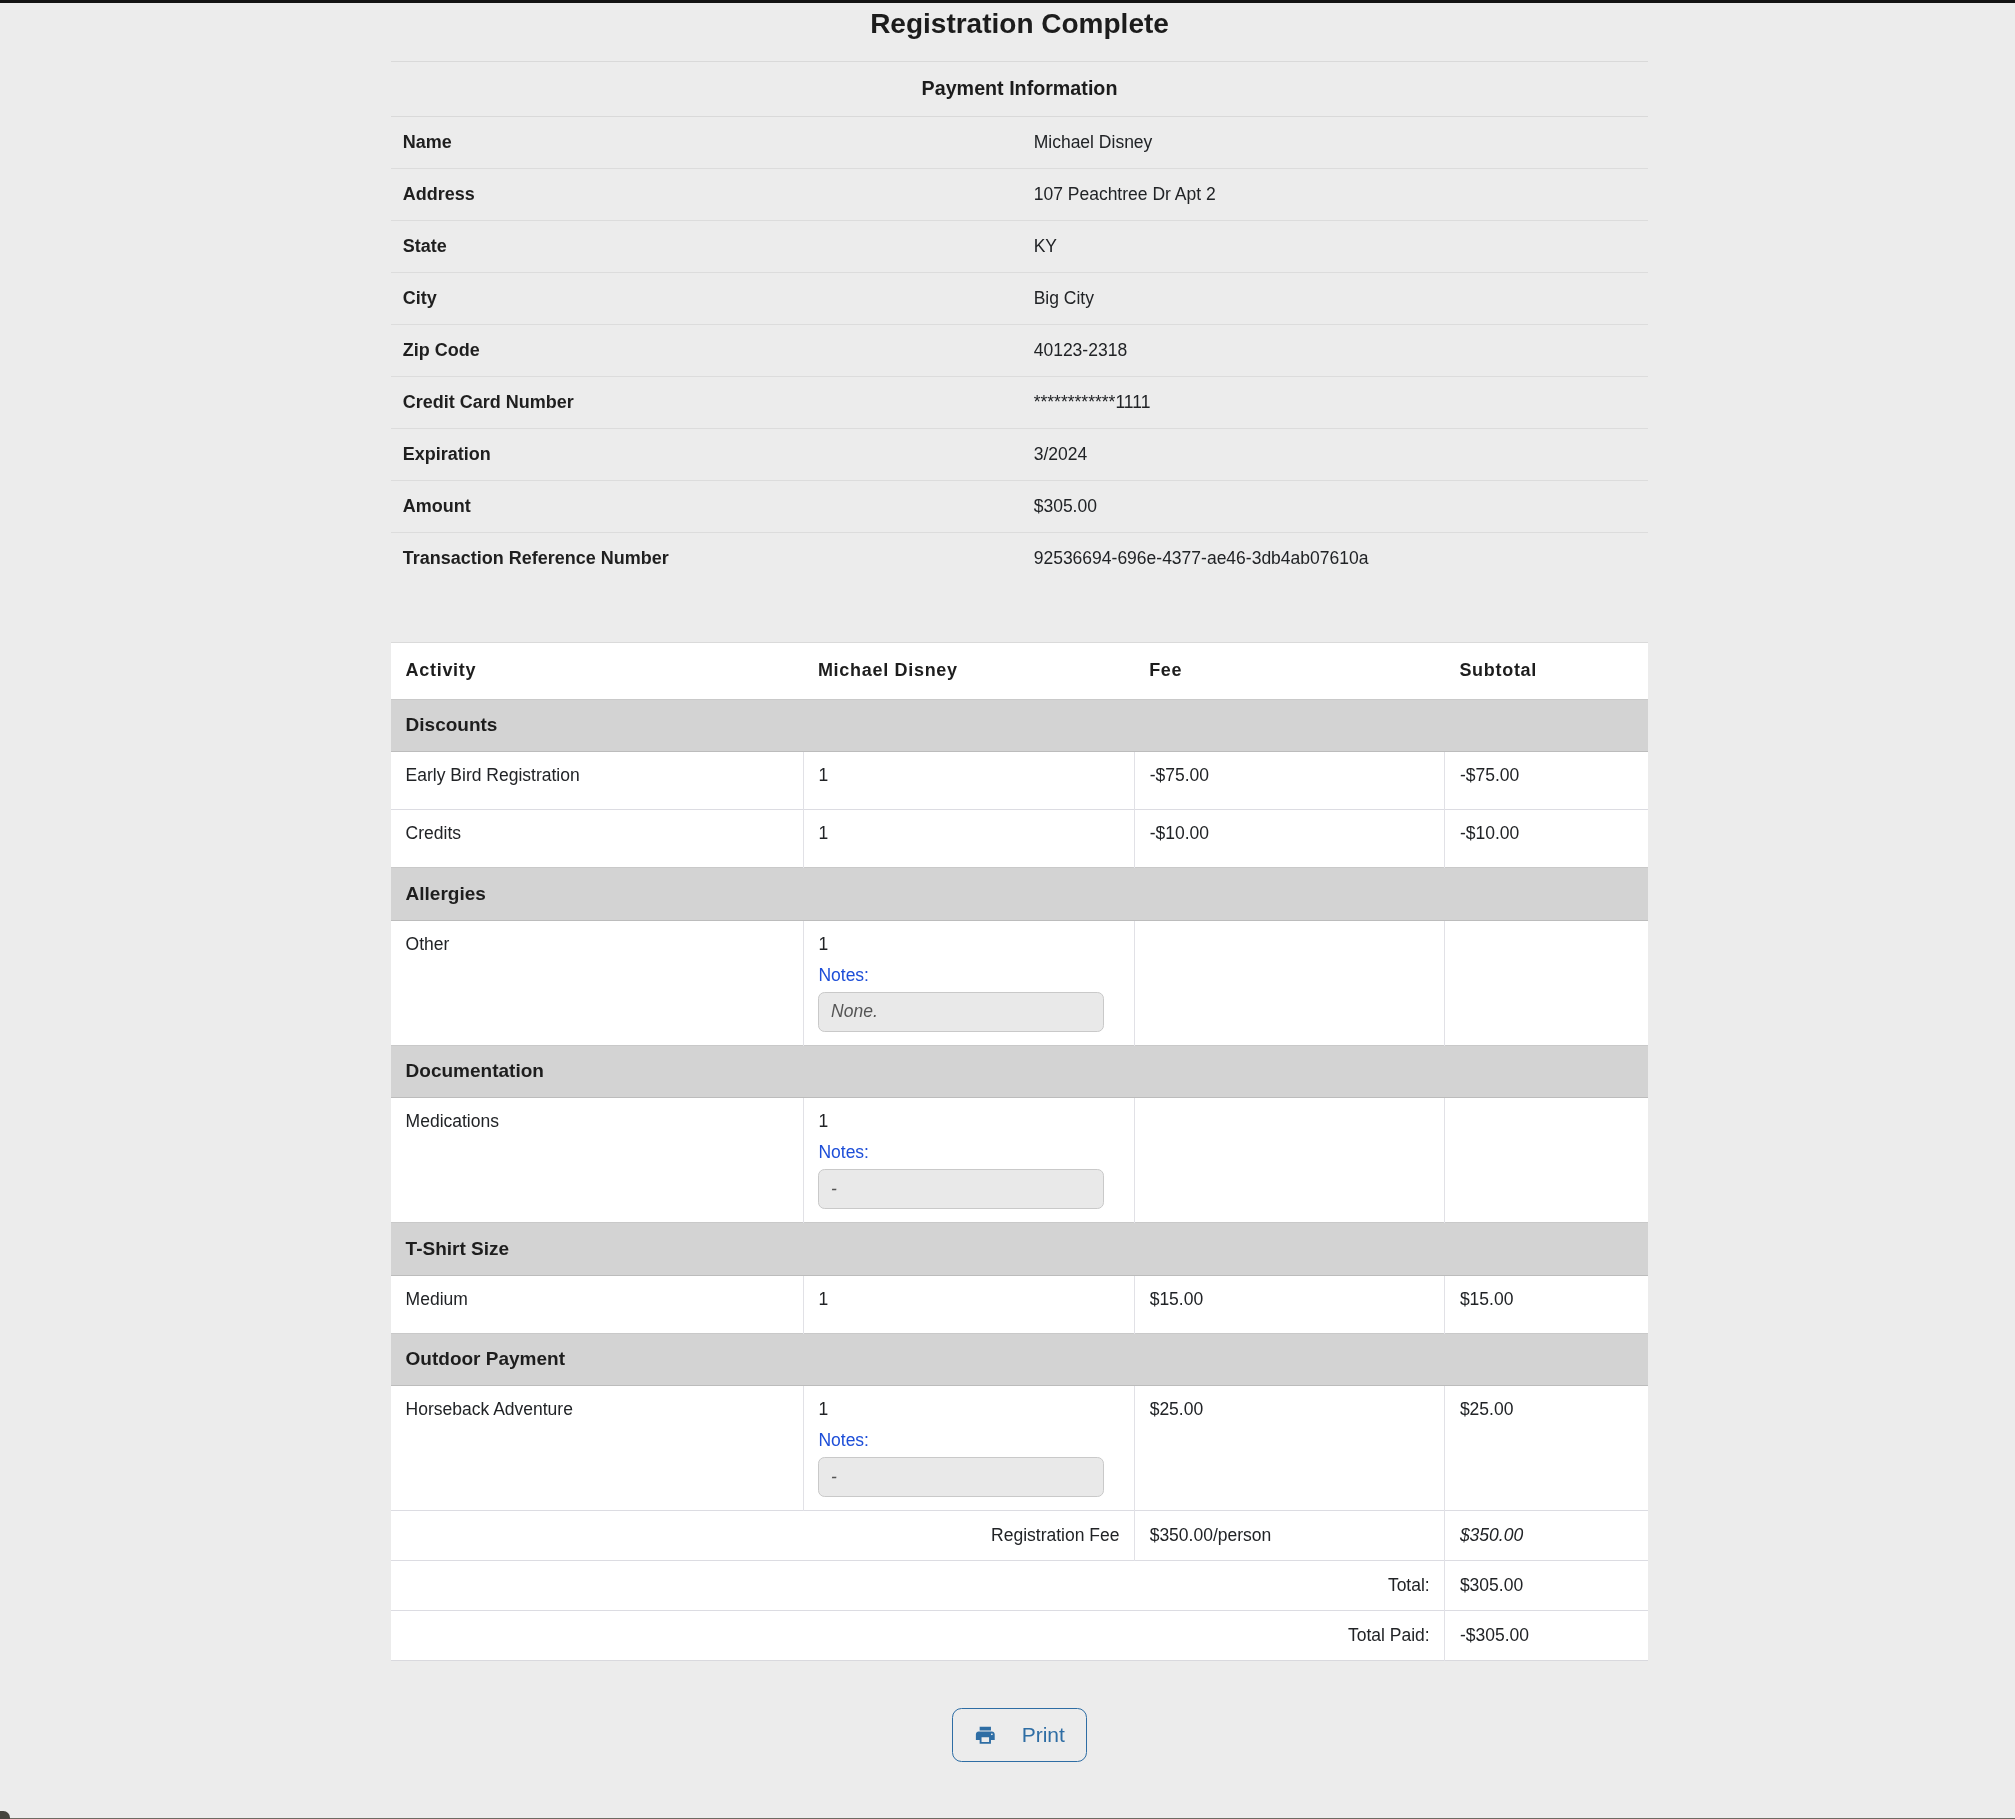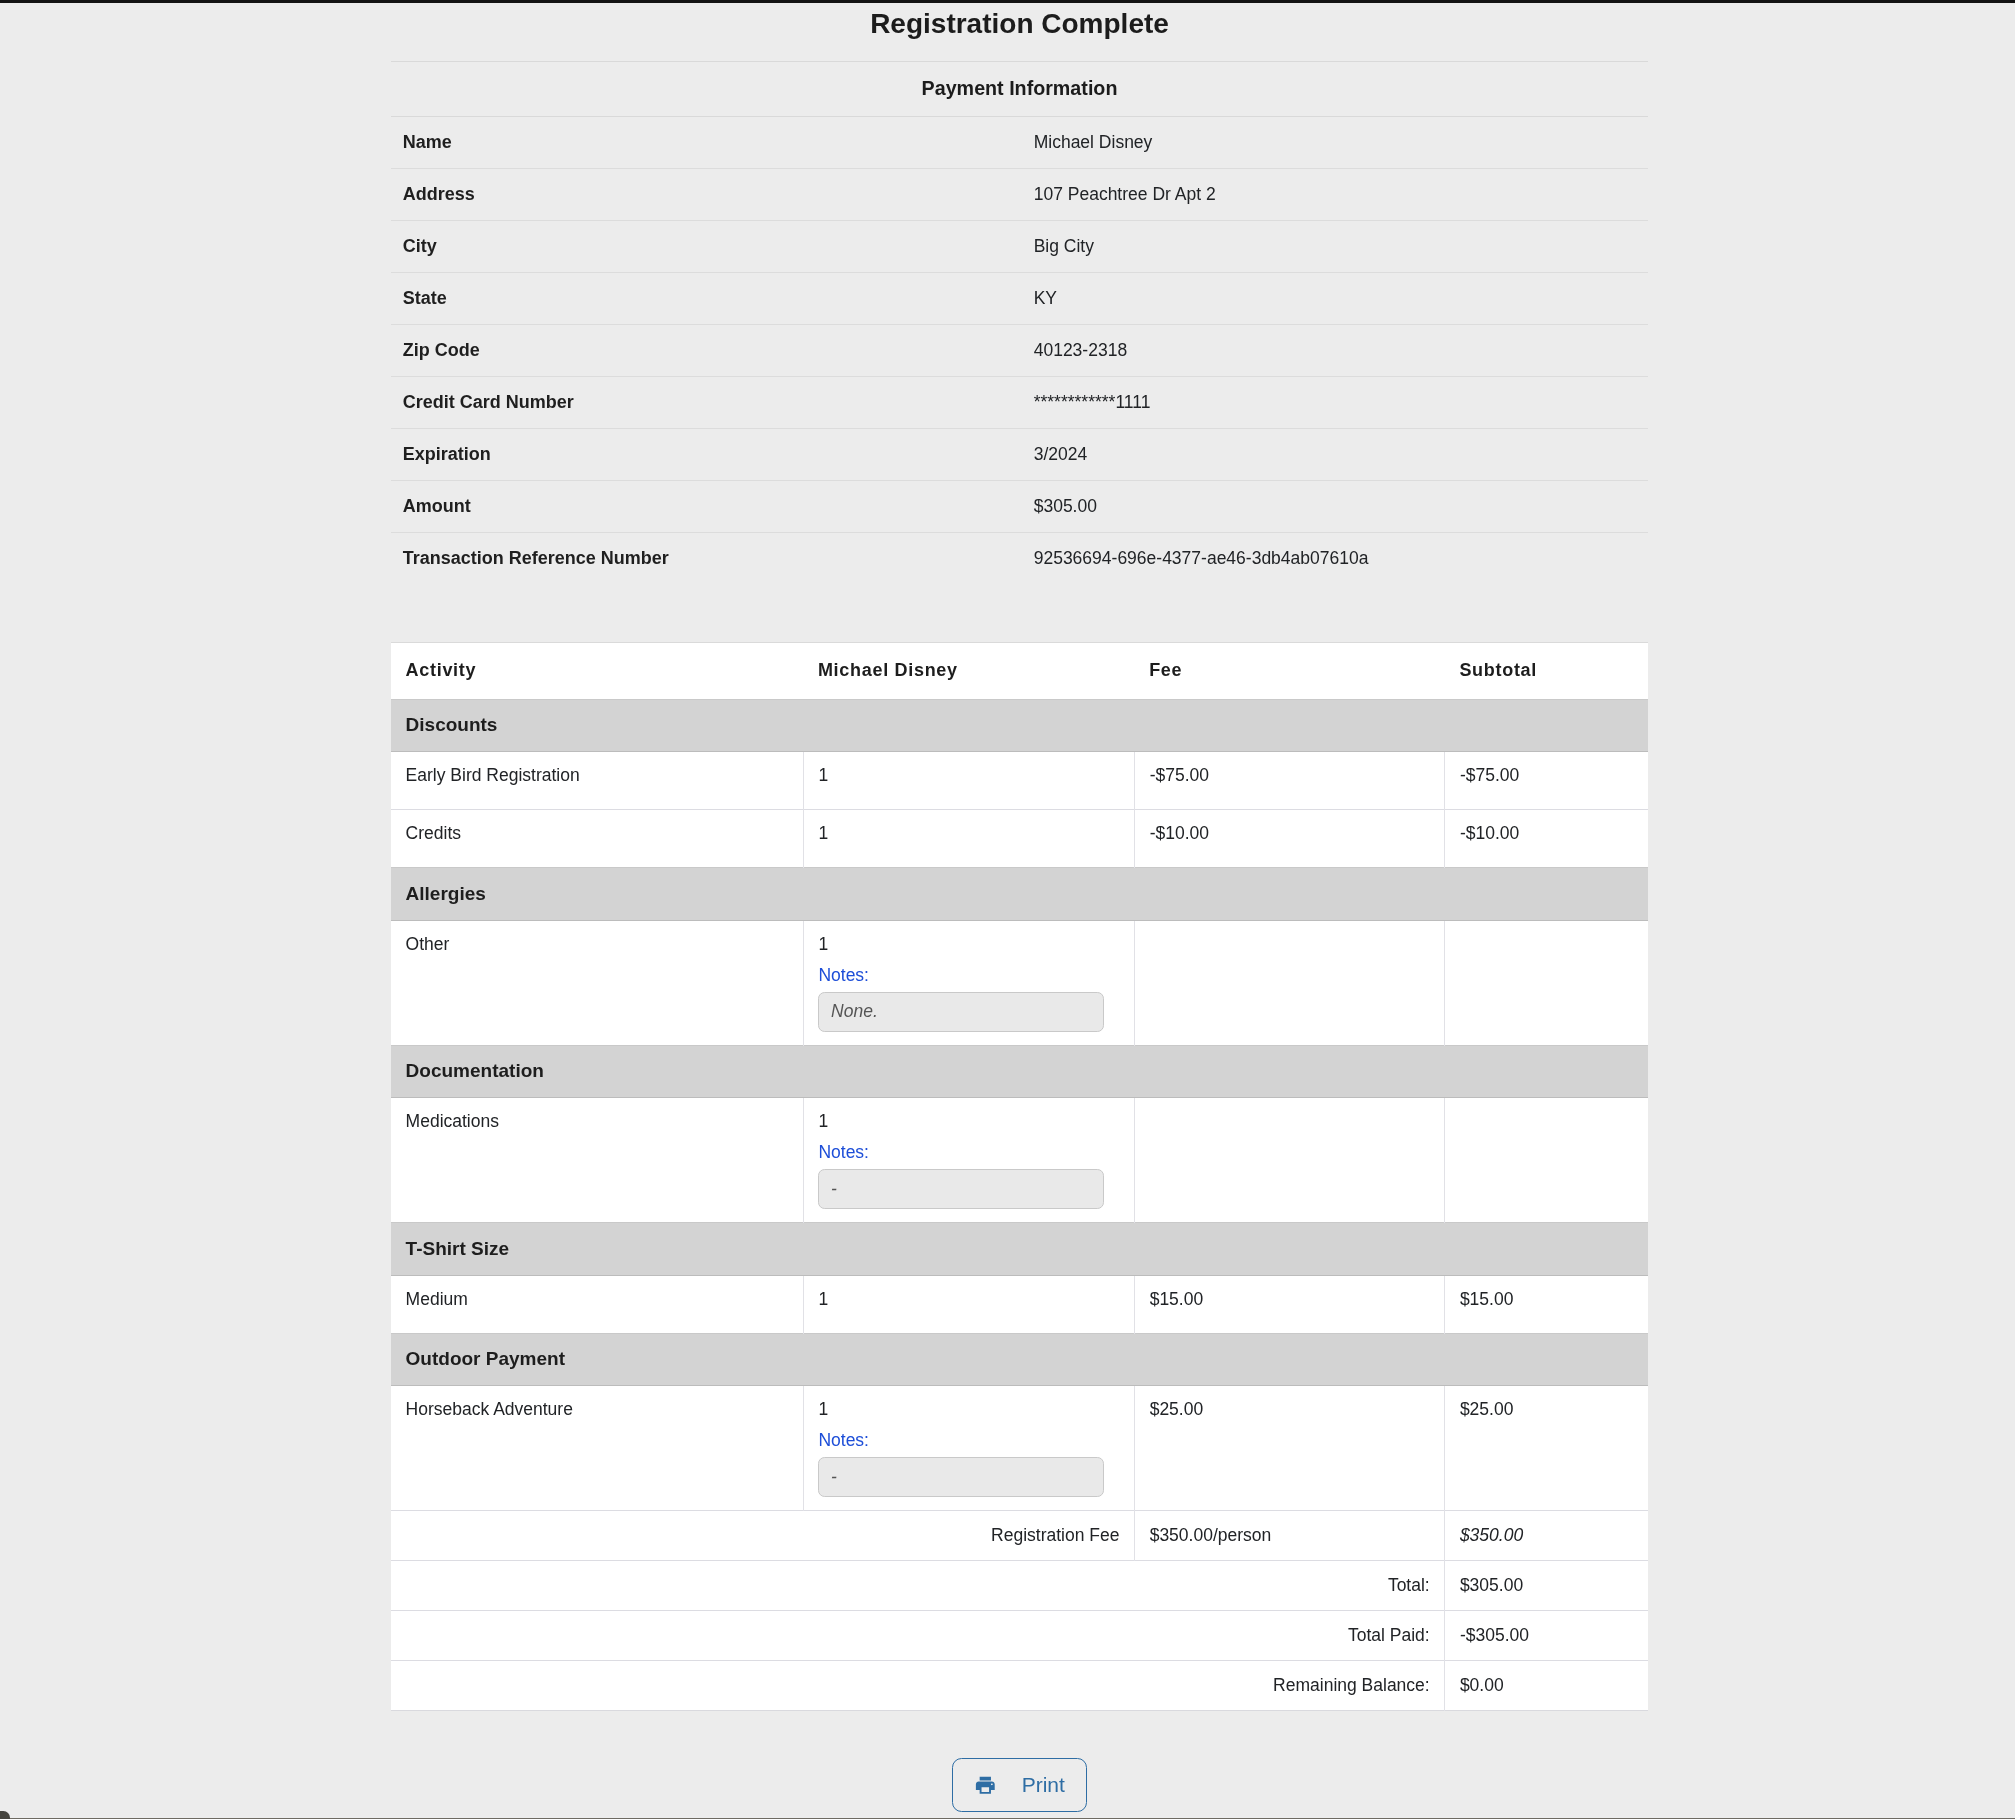--- a/index.html
+++ b/index.html
@@ -68,26 +68,26 @@
     <div id="payment-fields">
         <div class="payment-row">
           <span class="payment-label">Name</span>
           <span class="payment-value">Michael Disney</span>
         </div>
         <div class="payment-row">
           <span class="payment-label">Address</span>
           <span class="payment-value">107 Peachtree Dr Apt 2</span>
         </div>
         <div class="payment-row">
+          <span class="payment-label">State</span>
+          <span class="payment-value">KY</span>
+        </div>
+        <div class="payment-row">
           <span class="payment-label">City</span>
           <span class="payment-value">Big City</span>
-        </div>
-        <div class="payment-row">
-          <span class="payment-label">State</span>
-          <span class="payment-value">KY</span>
         </div>
         <div class="payment-row">
           <span class="payment-label">Zip Code</span>
           <span class="payment-value">40123-2318</span>
         </div>
         <div class="payment-row">
           <span class="payment-label">Credit Card Number</span>
           <span class="payment-value">************1111</span>
         </div>
         <div class="payment-row">
@@ -195,24 +195,20 @@
             <td class="vline italic">$350.00</td>
           </tr>
           <tr class="total-row">
             <td class="right" colspan="3">Total:</td>
             <td class="vline">$305.00</td>
           </tr>
           <tr class="total-row">
             <td class="right" colspan="3">Total Paid:</td>
             <td class="vline">-$305.00</td>
           </tr>
-          <tr class="total-row">
-            <td class="right" colspan="3">Remaining Balance:</td>
-            <td class="vline">$0.00</td>
-          </tr>
         </tbody>
     </table>
 
     <div class="print-wrap">
       <button class="print-btn">
         <span class="print-icon">
           <svg viewBox="0 0 24 24" width="22.6" height="22.6" aria-hidden="true">
             <path fill="#2e6da4" d="M19 8H5c-1.66 0-3 1.34-3 3v6h4v4h12v-4h4v-6c0-1.66-1.34-3-3-3zm-3 11H8v-5h8v5zm3-7c-.55 0-1-.45-1-1s.45-1 1-1 1 .45 1 1-.45 1-1 1zm-1-9H6v4h12V3z"></path>
           </svg>
         </span>

